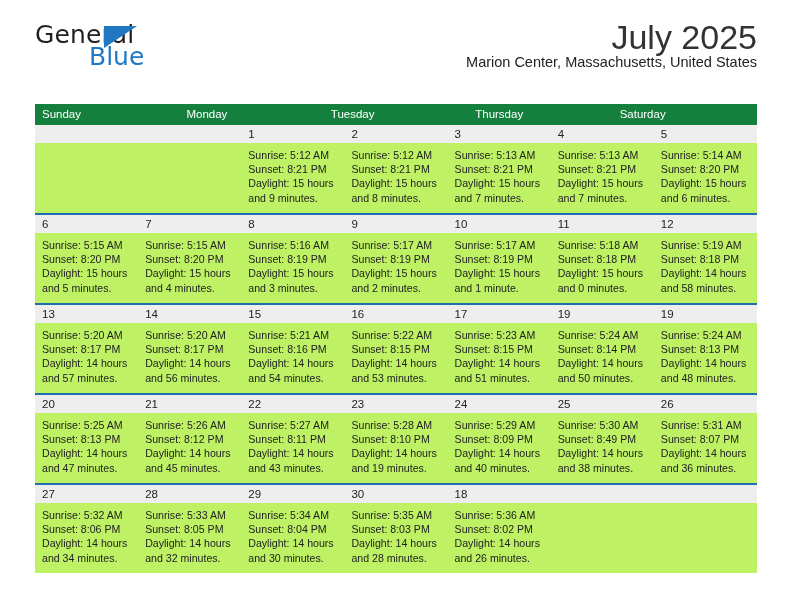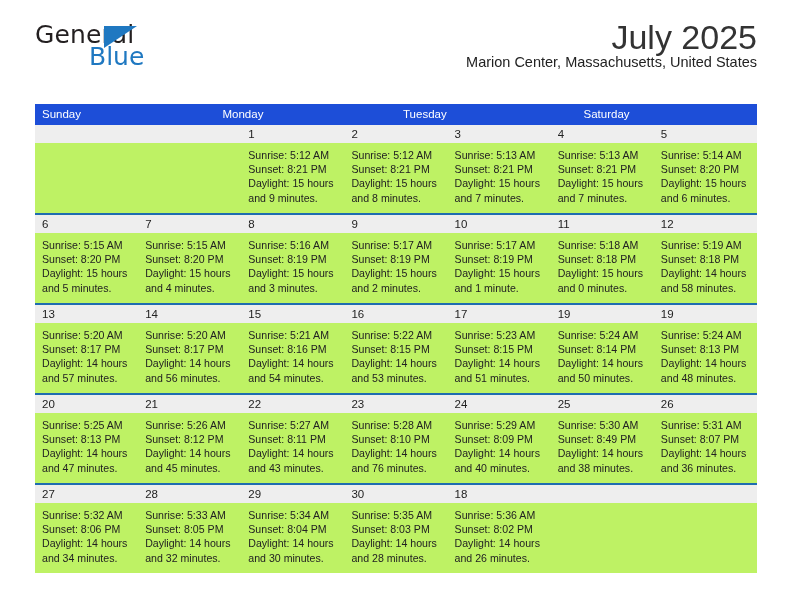--- a/index.html
+++ b/index.html
@@ -83,21 +83,21 @@
 
   
   .calendar {
     position: absolute;
     left: 35px;
     top: 104px;
     width: 722px;
   }
   .dow-row {
     display: flex;
-    background: #1d4ed8;
+    background: #15803d;
   }
   .dow {
     flex: 1 1 0;
     box-sizing: border-box;
     padding: 4px 0 5px 7px;
     font-size: 11.5px;
     color: #ffffff;
     white-space: nowrap;
   }
   .week {
@@ -147,20 +147,21 @@
     </div>
     <div class="title">July 2025</div>
     <div class="subtitle">Marion Center, Massachusetts, United States</div>
   </div>
 
   <div class="calendar">
     <div class="dow-row">
       <div class="dow">Sunday</div>
       <div class="dow">Monday</div>
       <div class="dow">Tuesday</div>
+      <div class="dow">Thursday</div>
       <div class="dow">Saturday</div>
     </div>
 
     <div id="weeks-container">
         <div class="week first">
           <div class="cell">
             <div class="cell-head blank"></div>
             <div class="cell-body">
               <div class="cell-line"></div>
               <div class="cell-line"></div>
@@ -380,21 +381,21 @@
               <div class="cell-line">Daylight: 14 hours</div>
               <div class="cell-line">and 43 minutes.</div>
             </div>
           </div>
           <div class="cell">
             <div class="cell-head">23</div>
             <div class="cell-body">
               <div class="cell-line">Sunrise: 5:28 AM</div>
               <div class="cell-line">Sunset: 8:10 PM</div>
               <div class="cell-line">Daylight: 14 hours</div>
-              <div class="cell-line">and 76 minutes.</div>
+              <div class="cell-line">and 19 minutes.</div>
             </div>
           </div>
           <div class="cell">
             <div class="cell-head">24</div>
             <div class="cell-body">
               <div class="cell-line">Sunrise: 5:29 AM</div>
               <div class="cell-line">Sunset: 8:09 PM</div>
               <div class="cell-line">Daylight: 14 hours</div>
               <div class="cell-line">and 40 minutes.</div>
             </div>

